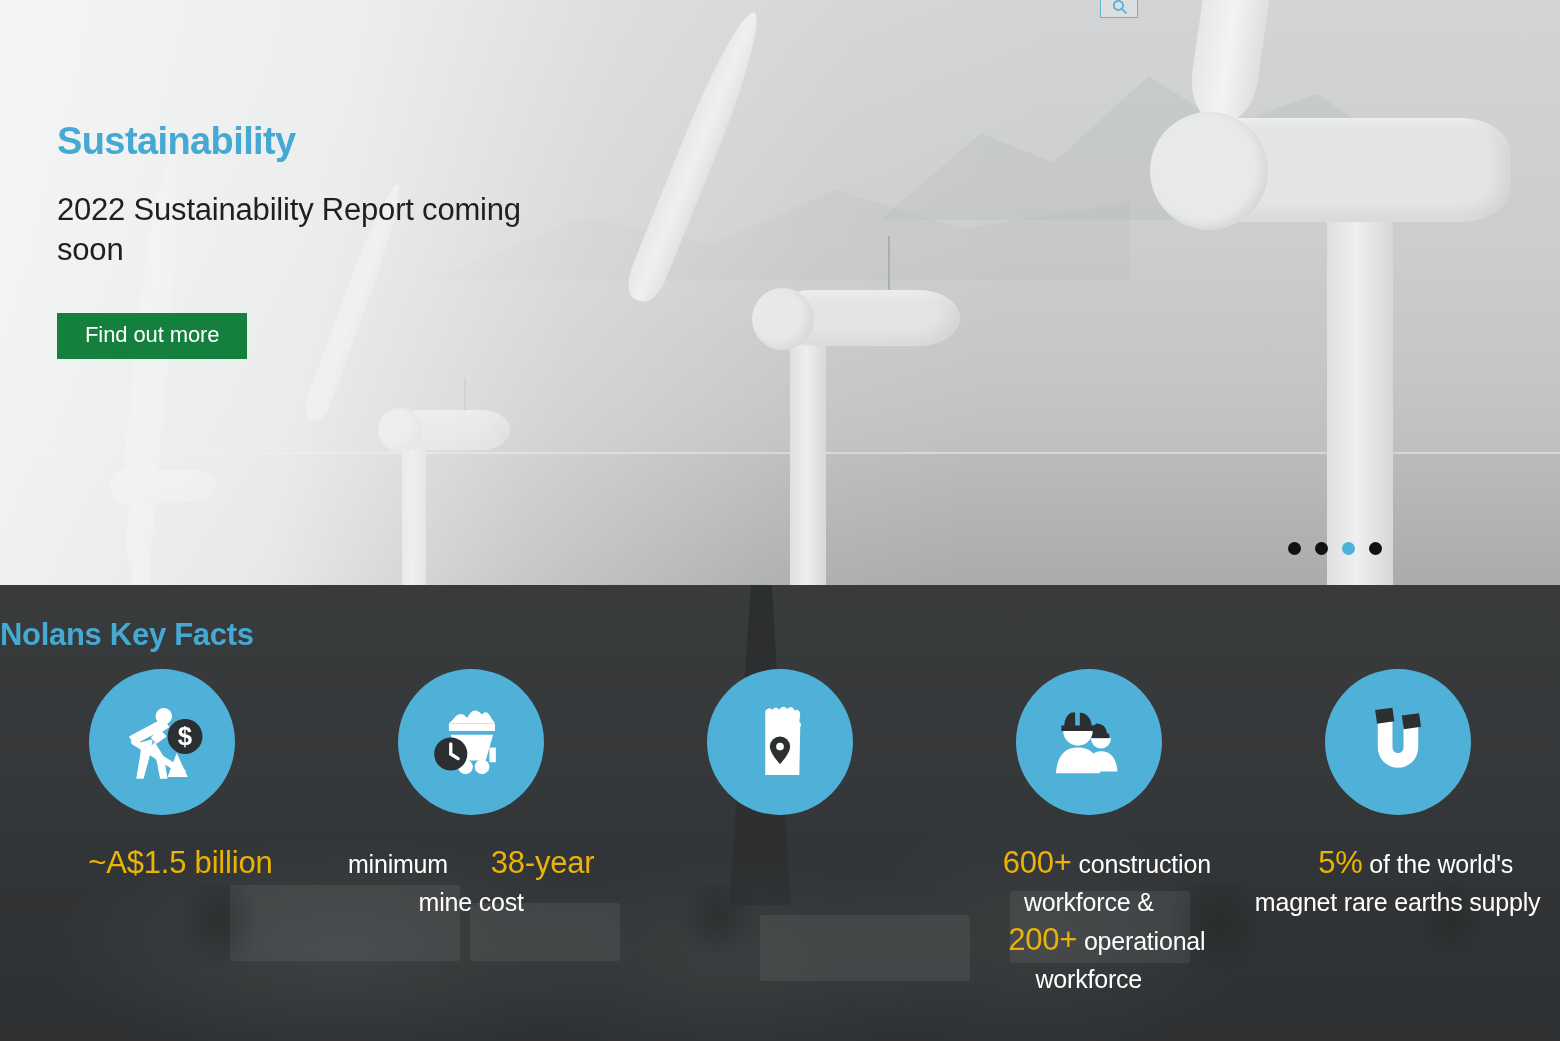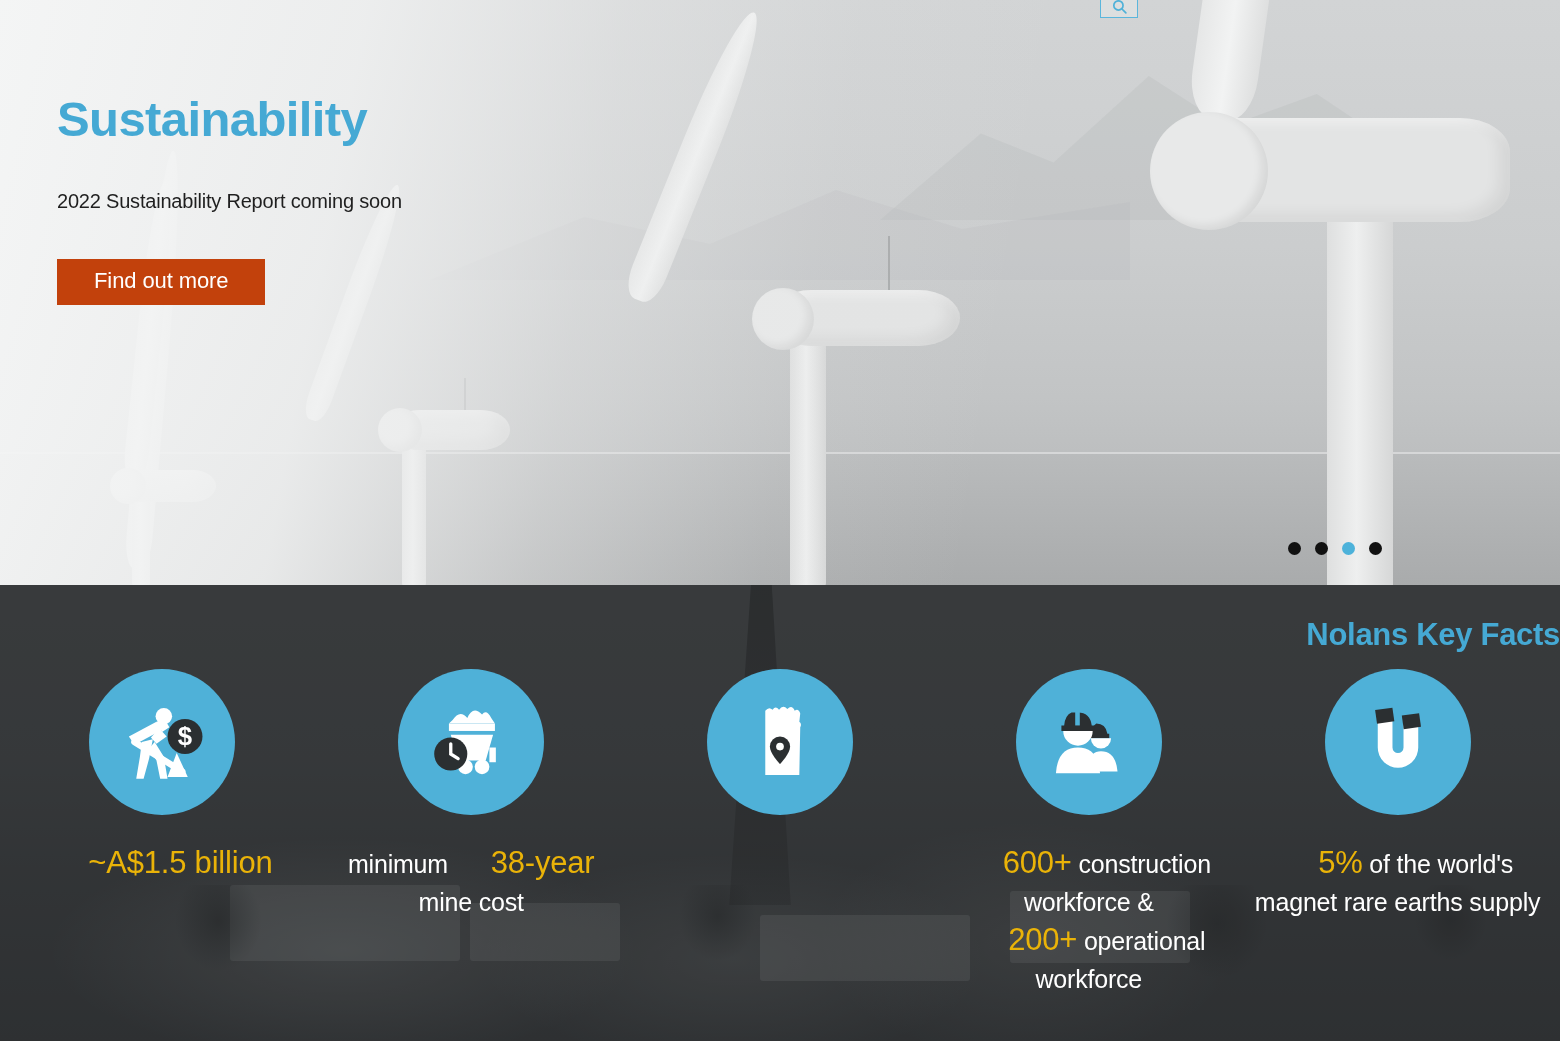--- a/index.html
+++ b/index.html
@@ -77,26 +77,26 @@
     border-radius:50% 50% 40% 40%/46% 46% 8% 8%; transform:rotate(5deg); opacity:.85; }
 
   
   #search-box { position:absolute; left:1100px; top:-18px; width:38px; height:36px;
     border:1px solid #5bb6dc; background:rgba(255,255,255,.25); z-index:20;
     display:flex; align-items:flex-end; justify-content:center; padding-bottom:2px; cursor:pointer; }
   #search-box svg { width:17px; height:17px; }
 
   
   .hero-copy { position:absolute; left:57px; top:94px; z-index:15; }
-  #hero-title { font-size:49px; font-weight:700; color:#45a9d4; letter-spacing:-.6px;
-    line-height:1.05; }
-  #hero-sub { margin-top:44px; font-size:20px; color:#1f1f1f; line-height:1.28;
+  #hero-title { font-size:38px; font-weight:700; color:#45a9d4; letter-spacing:-.6px;
+    line-height:1.05;margin-top:28px; }
+  #hero-sub { margin-top:28px; font-size:31px; color:#1f1f1f; line-height:1.28;
     font-weight:400; letter-spacing:-.2px; max-width:520px; }
-  #hero-cta { margin-top:44px; display:inline-block; background:#c2410c; color:#fff;
-    font-size:22px; padding:9px 37px 11px; border:none; cursor:pointer; letter-spacing:-.1px; }
+  #hero-cta { margin-top:44px; display:inline-block; background:#15803d; color:#fff;
+    font-size:22px; padding:9px 28px 11px; border:none; cursor:pointer; letter-spacing:-.1px; }
 
   
   #carousel-dots { position:absolute; right:178px; bottom:30px; display:flex; gap:14px;
     z-index:18; }
   .dot { width:13px; height:13px; border-radius:50%; background:#111; cursor:pointer; }
   .dot.active { background:#4db2da; }
 
   
   #keyfacts { position:relative; width:1560px; height:456px; overflow:hidden;
     background:#3a3d3f; }
@@ -113,21 +113,21 @@
       radial-gradient(ellipse 60px 70px at 14% 30%, rgba(20,22,22,.45), transparent 72%),
       radial-gradient(ellipse 54px 62px at 46% 26%, rgba(20,22,22,.40), transparent 72%),
       radial-gradient(ellipse 70px 76px at 78% 32%, rgba(20,22,22,.42), transparent 72%),
       radial-gradient(ellipse 50px 58px at 93% 28%, rgba(20,22,22,.38), transparent 72%);
   }
   .kf-rig { position:absolute; left:690px; top:-10px; width:140px; height:330px;
     background:linear-gradient(180deg,rgba(25,27,27,.55),rgba(25,27,27,.28));
     clip-path:polygon(44% 0%,58% 0%,72% 100%,28% 100%); }
   .kf-dark { position:absolute; inset:0; background:rgba(40,43,45,.52); }
 
-  #kf-heading { position:relative; z-index:5; text-align:right; padding-top:32px;
+  #kf-heading { position:relative; z-index:5; text-align:left; padding-top:32px;
     font-size:31px; font-weight:700; color:#45a9d4; letter-spacing:-.3px; }
 
   #kf-grid { position:relative; z-index:5; display:grid;
     grid-template-columns:repeat(5,1fr); margin-top:16px; padding:0 8px; }
   .kf-item { display:flex; flex-direction:column; align-items:center; }
   .kf-circle { width:146px; height:146px; border-radius:50%; background:#4fb1d8;
     display:flex; align-items:center; justify-content:center; }
   .kf-circle svg { width:92px; height:92px; }
   .kf-text { margin-top:27px; text-align:center; color:#fff; font-size:25px;
     line-height:1.38; letter-spacing:-.2px; padding:0 6px; }

